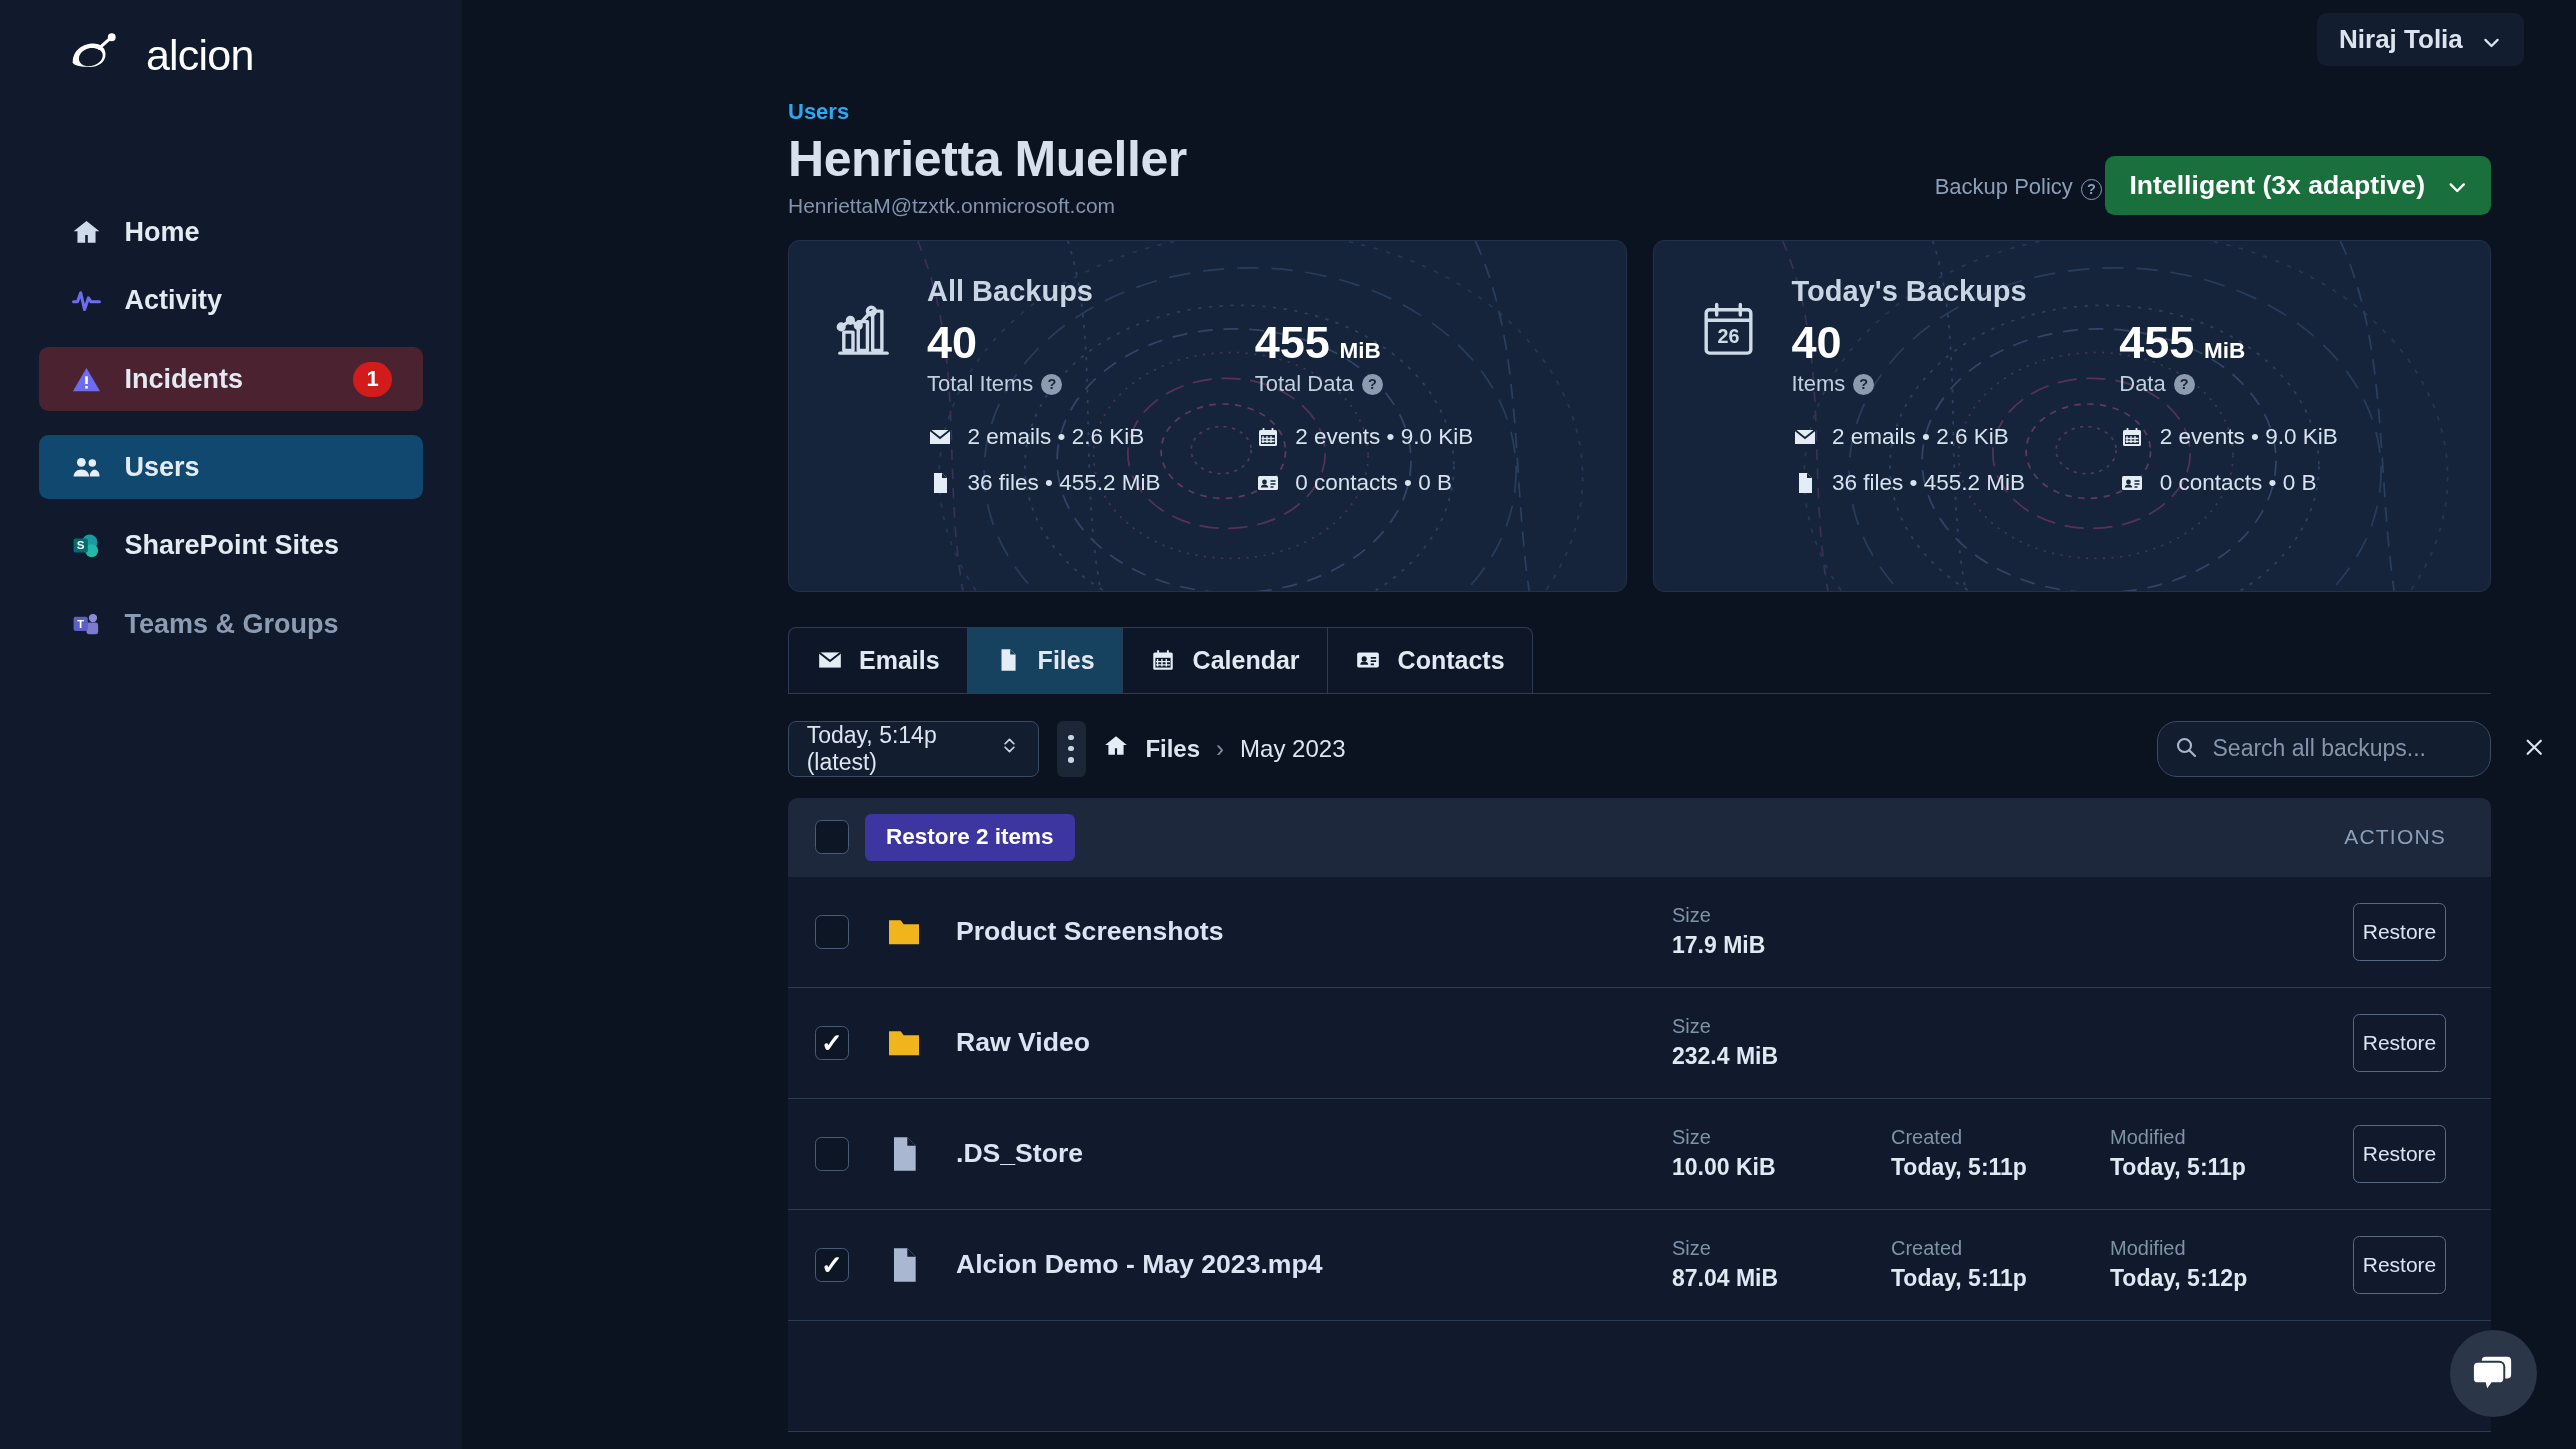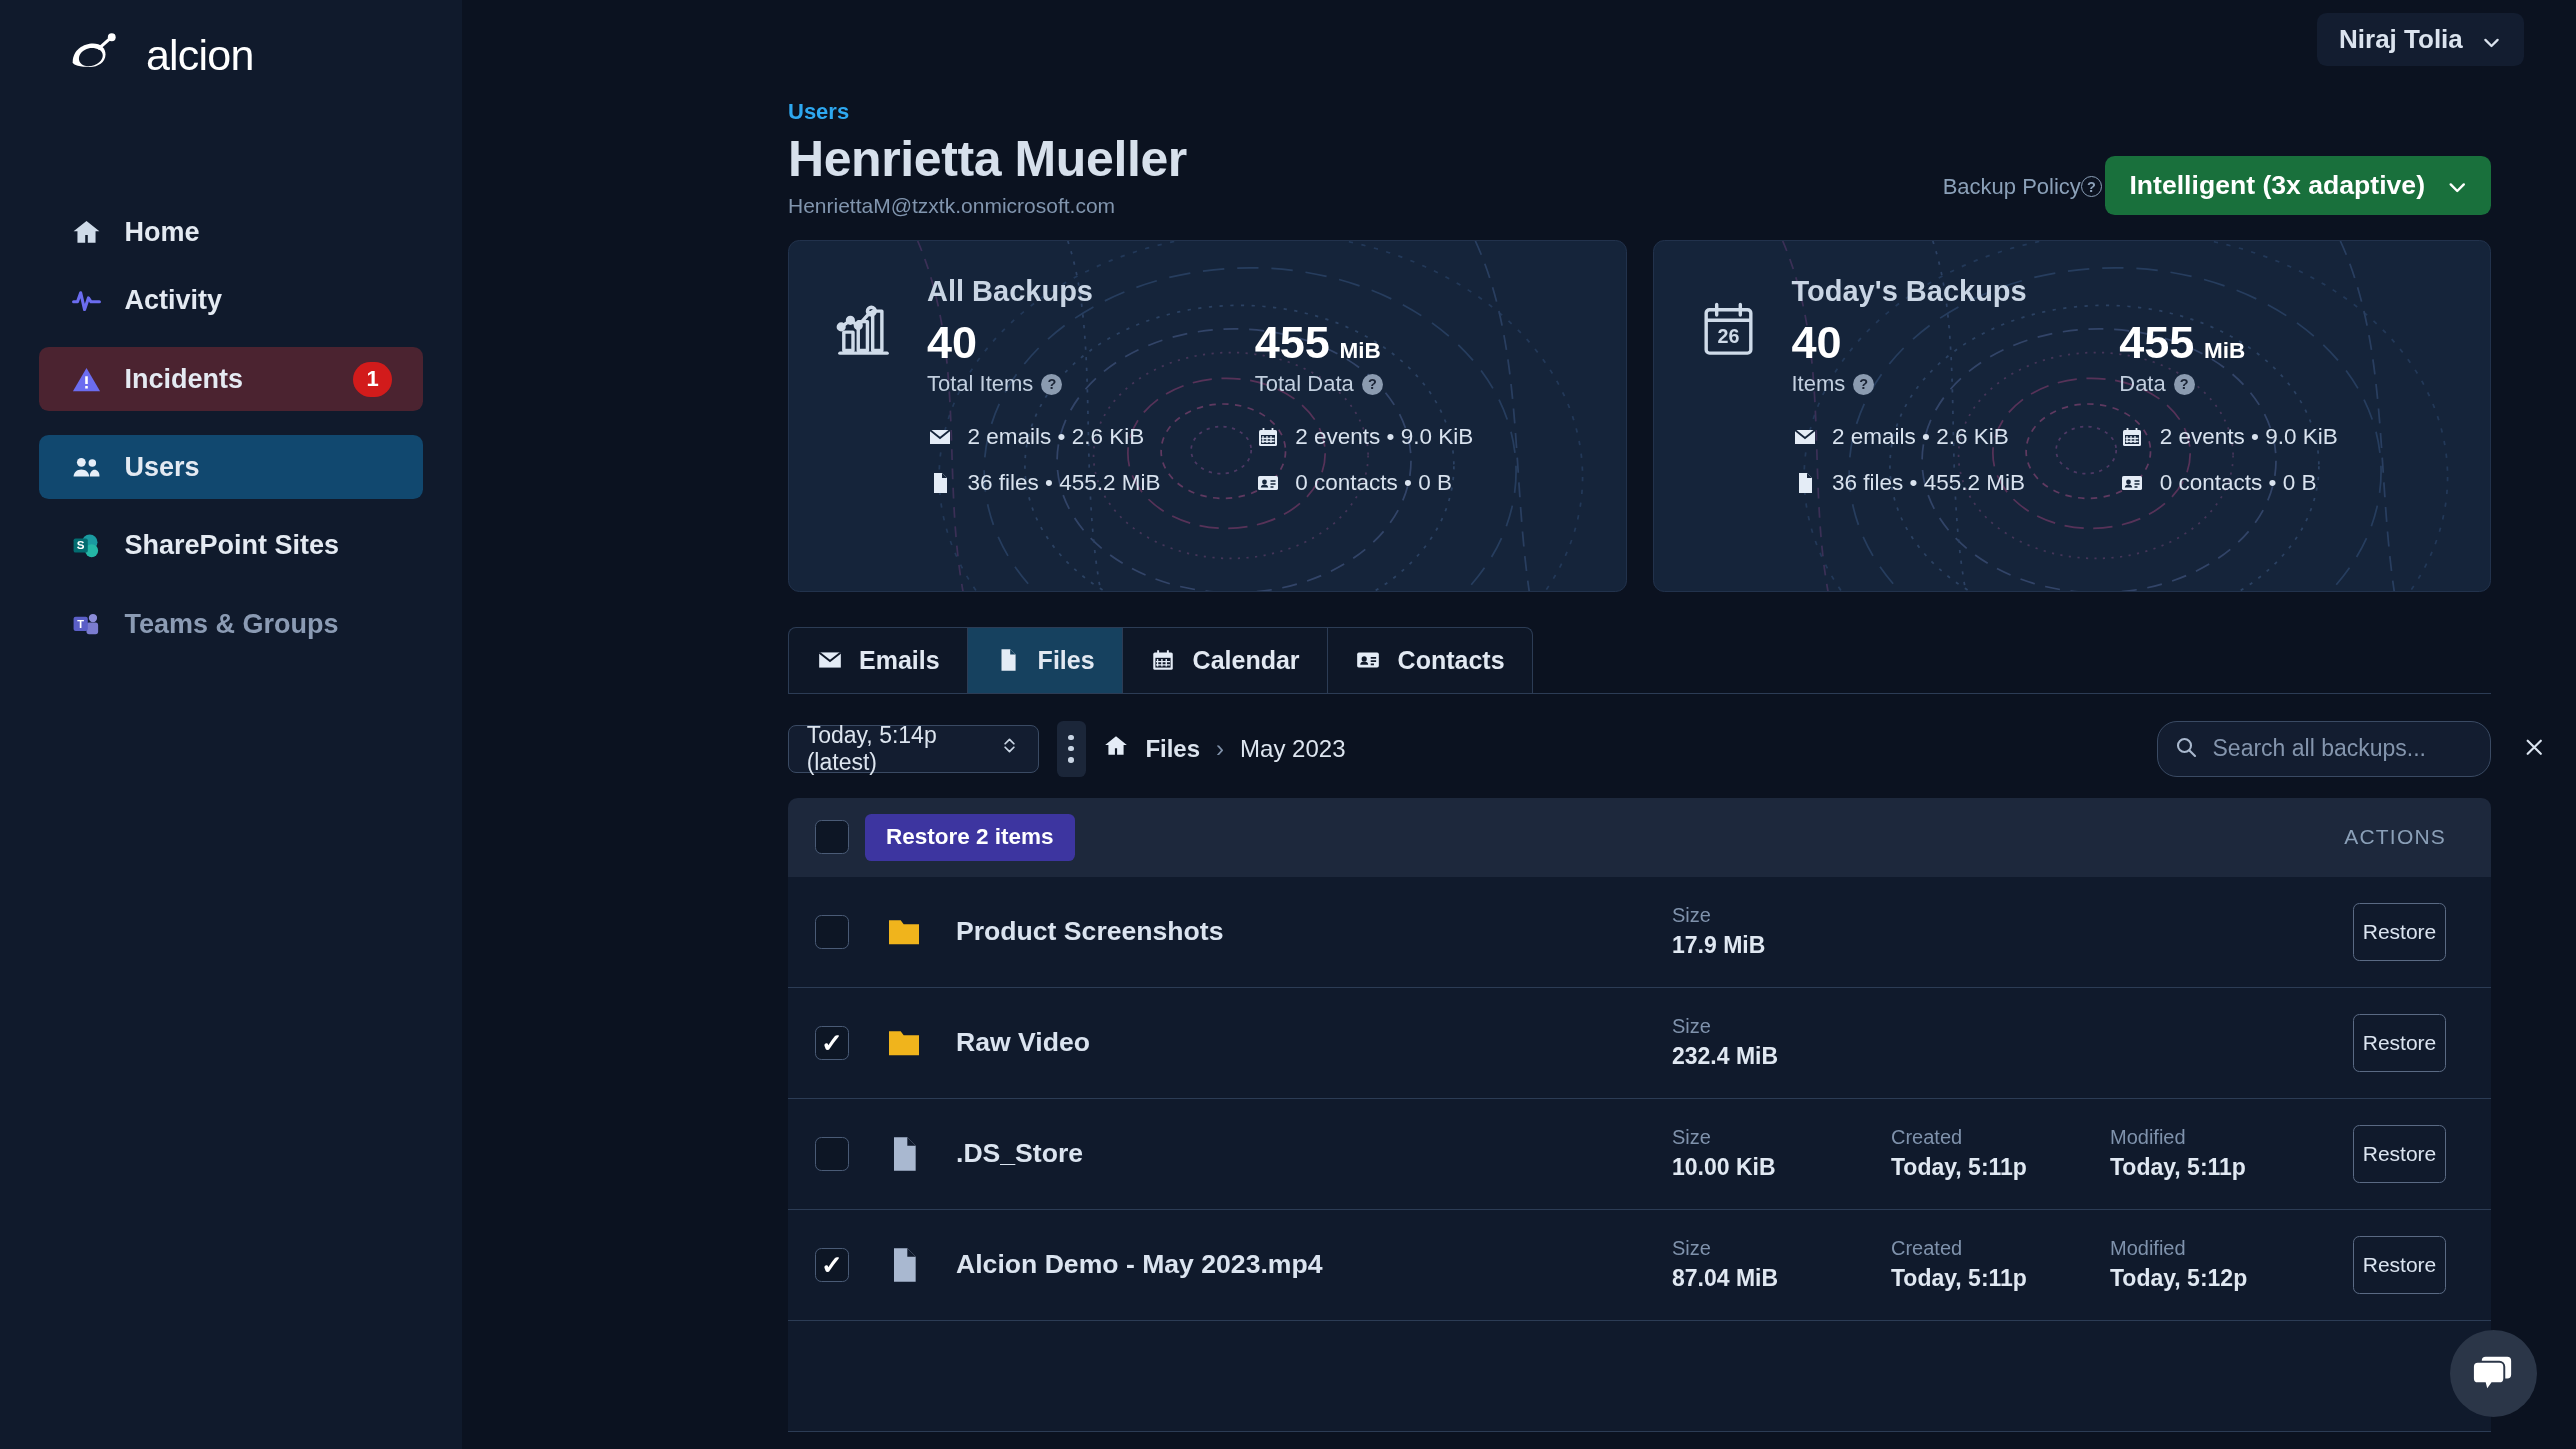--- a/index.html
+++ b/index.html
@@ -53,21 +53,21 @@
   }
   .chev { width: 21px; height: 21px; }
 
   .content { padding-left: 326px; padding-right: 85px; }
 
   .breadcrumb-top { color: #2ea8f0; font-size: 22px; font-weight: 700; margin-top: 20px; cursor: pointer; }
   .title-row { display: flex; align-items: flex-end; justify-content: space-between; margin-top: 6.4px; }
   .titles h1 { font-size: 50px; font-weight: 700; color: #d7e0ec; letter-spacing: -0.4px; line-height: 1.15; }
   .subtitle { font-size: 21px; color: #8195ae; margin-top: 4.8px; }
   .policy-wrap { text-align: right; padding-bottom: 3.2px; }
-  .policy-label { font-size: 22px; color: #8ba0b8; display: inline-flex; align-items: center; }
+  .policy-label { font-size: 22px; color: #8ba0b8; display: inline-flex; align-items: flex-end; gap: 8px; }
   .qmark {
     display: inline-flex; align-items: center; justify-content: center;
     width: 21px; height: 21px; border-radius: 50%;
     border: 1.6px solid #8ba0b8; color: #8ba0b8; font-size: 14.5px; font-weight: 700;
   }
   .qmark.solid { background: #8b9bb0; border: none; color: #1b2435; }
   .policy-btn {
     margin-top: 11.3px; background: #19703c; color: #fff;
     border-radius: 9.7px; padding: 13.7px 24px;
     font-size: 26.6px; font-weight: 700;
@@ -107,21 +107,21 @@
   }
   .tab:first-child { border-radius: 8px 0 0 0; }
   .tab + .tab { border-left: none; }
   .tab:last-child { border-radius: 0 8px 0 0; }
   .tab.active { background: #16415f; }
   .tab .ti { width: 27px; height: 27px; display: flex; align-items: center; justify-content: center; }
 
   
   .toolbar { display: flex; align-items: center; margin-top: 27px; gap: 17.7px; }
   .select {
-    width: 251px; height: 48px; border: 0.8px solid #3a4a63; border-radius: 8px;
+    width: 251px; height: 56px; border: 0.8px solid #3a4a63; border-radius: 8px;
     background: #131d30; display: flex; align-items: center; justify-content: space-between;
     padding: 0 17.7px; color: #dde5ef; font-size: 23px; cursor: pointer;
   }
   .kebab { width: 29px; height: 56px; background: #1b2639; border-radius: 6.4px; display: flex; flex-direction: column; align-items: center; justify-content: center; gap: 5.6px; cursor: pointer; }
   .kebab i { width: 5.6px; height: 5.6px; border-radius: 50%; background: #c9d5e4; display: block; }
   .crumbs { display: flex; align-items: center; gap: 16px; font-size: 24px; color: #dde5ef; font-weight: 700; }
   .crumbs .sep { color: #7f90a8; font-weight: 400; font-size: 24px; }
   .crumbs .last { font-weight: 400; color: #dde5ef; }
   .spacer { flex: 1; }
   .search {

